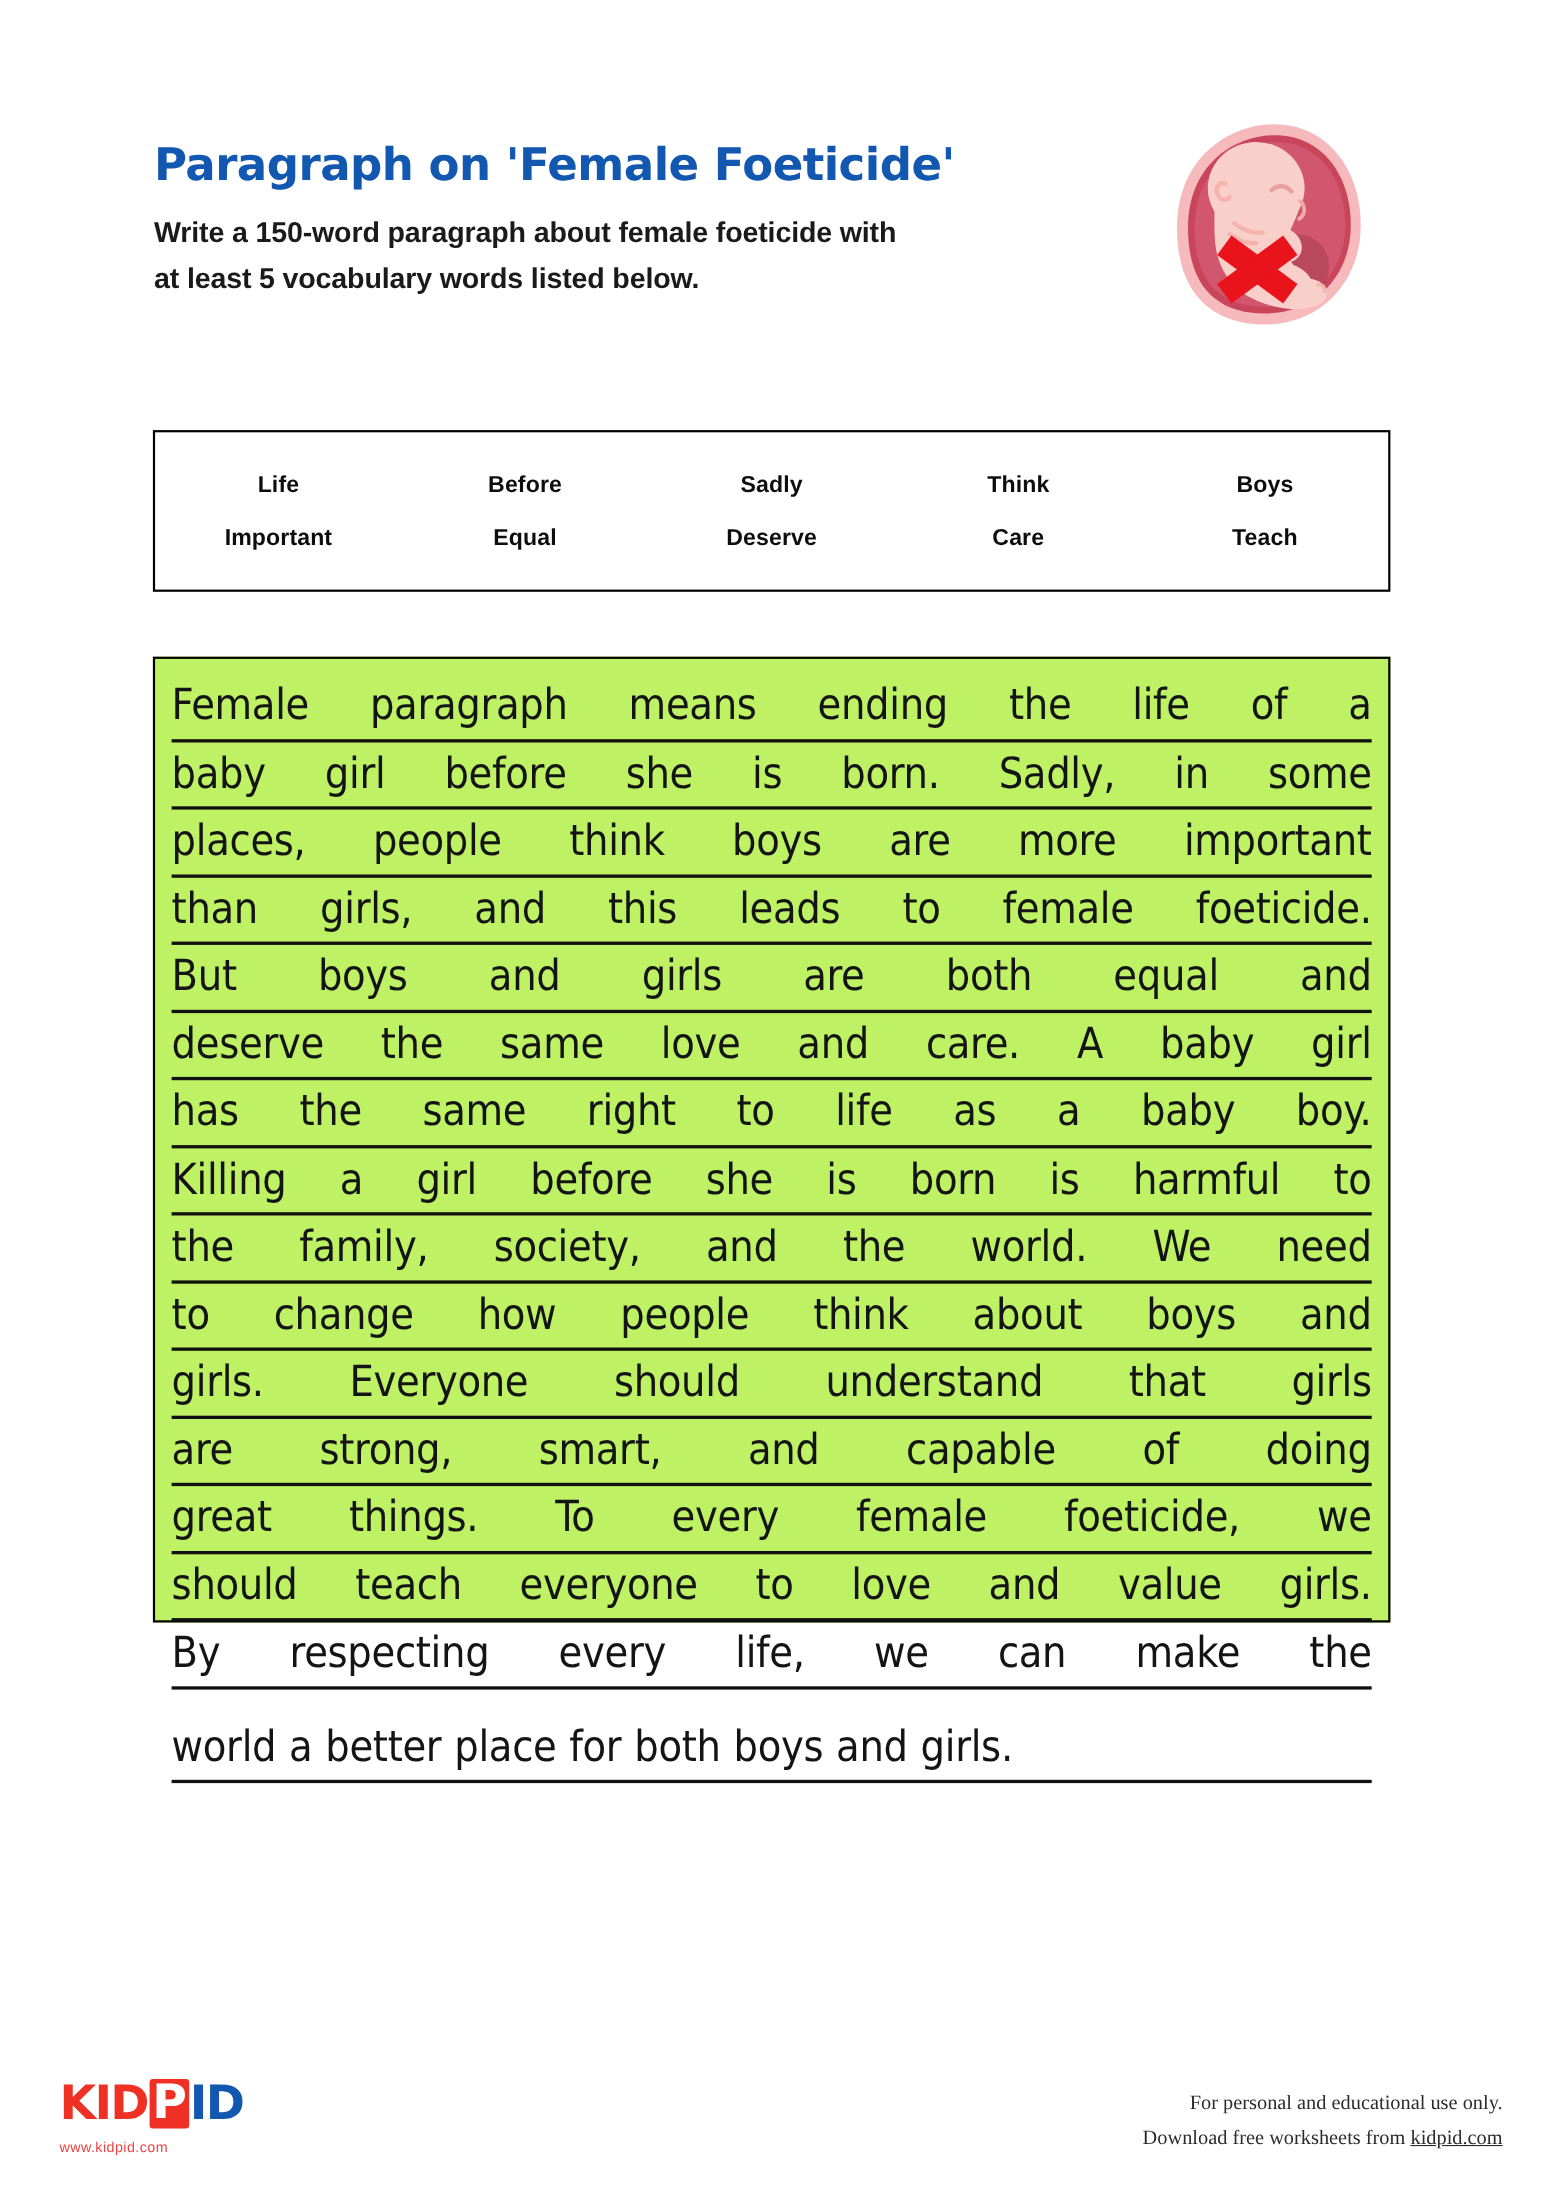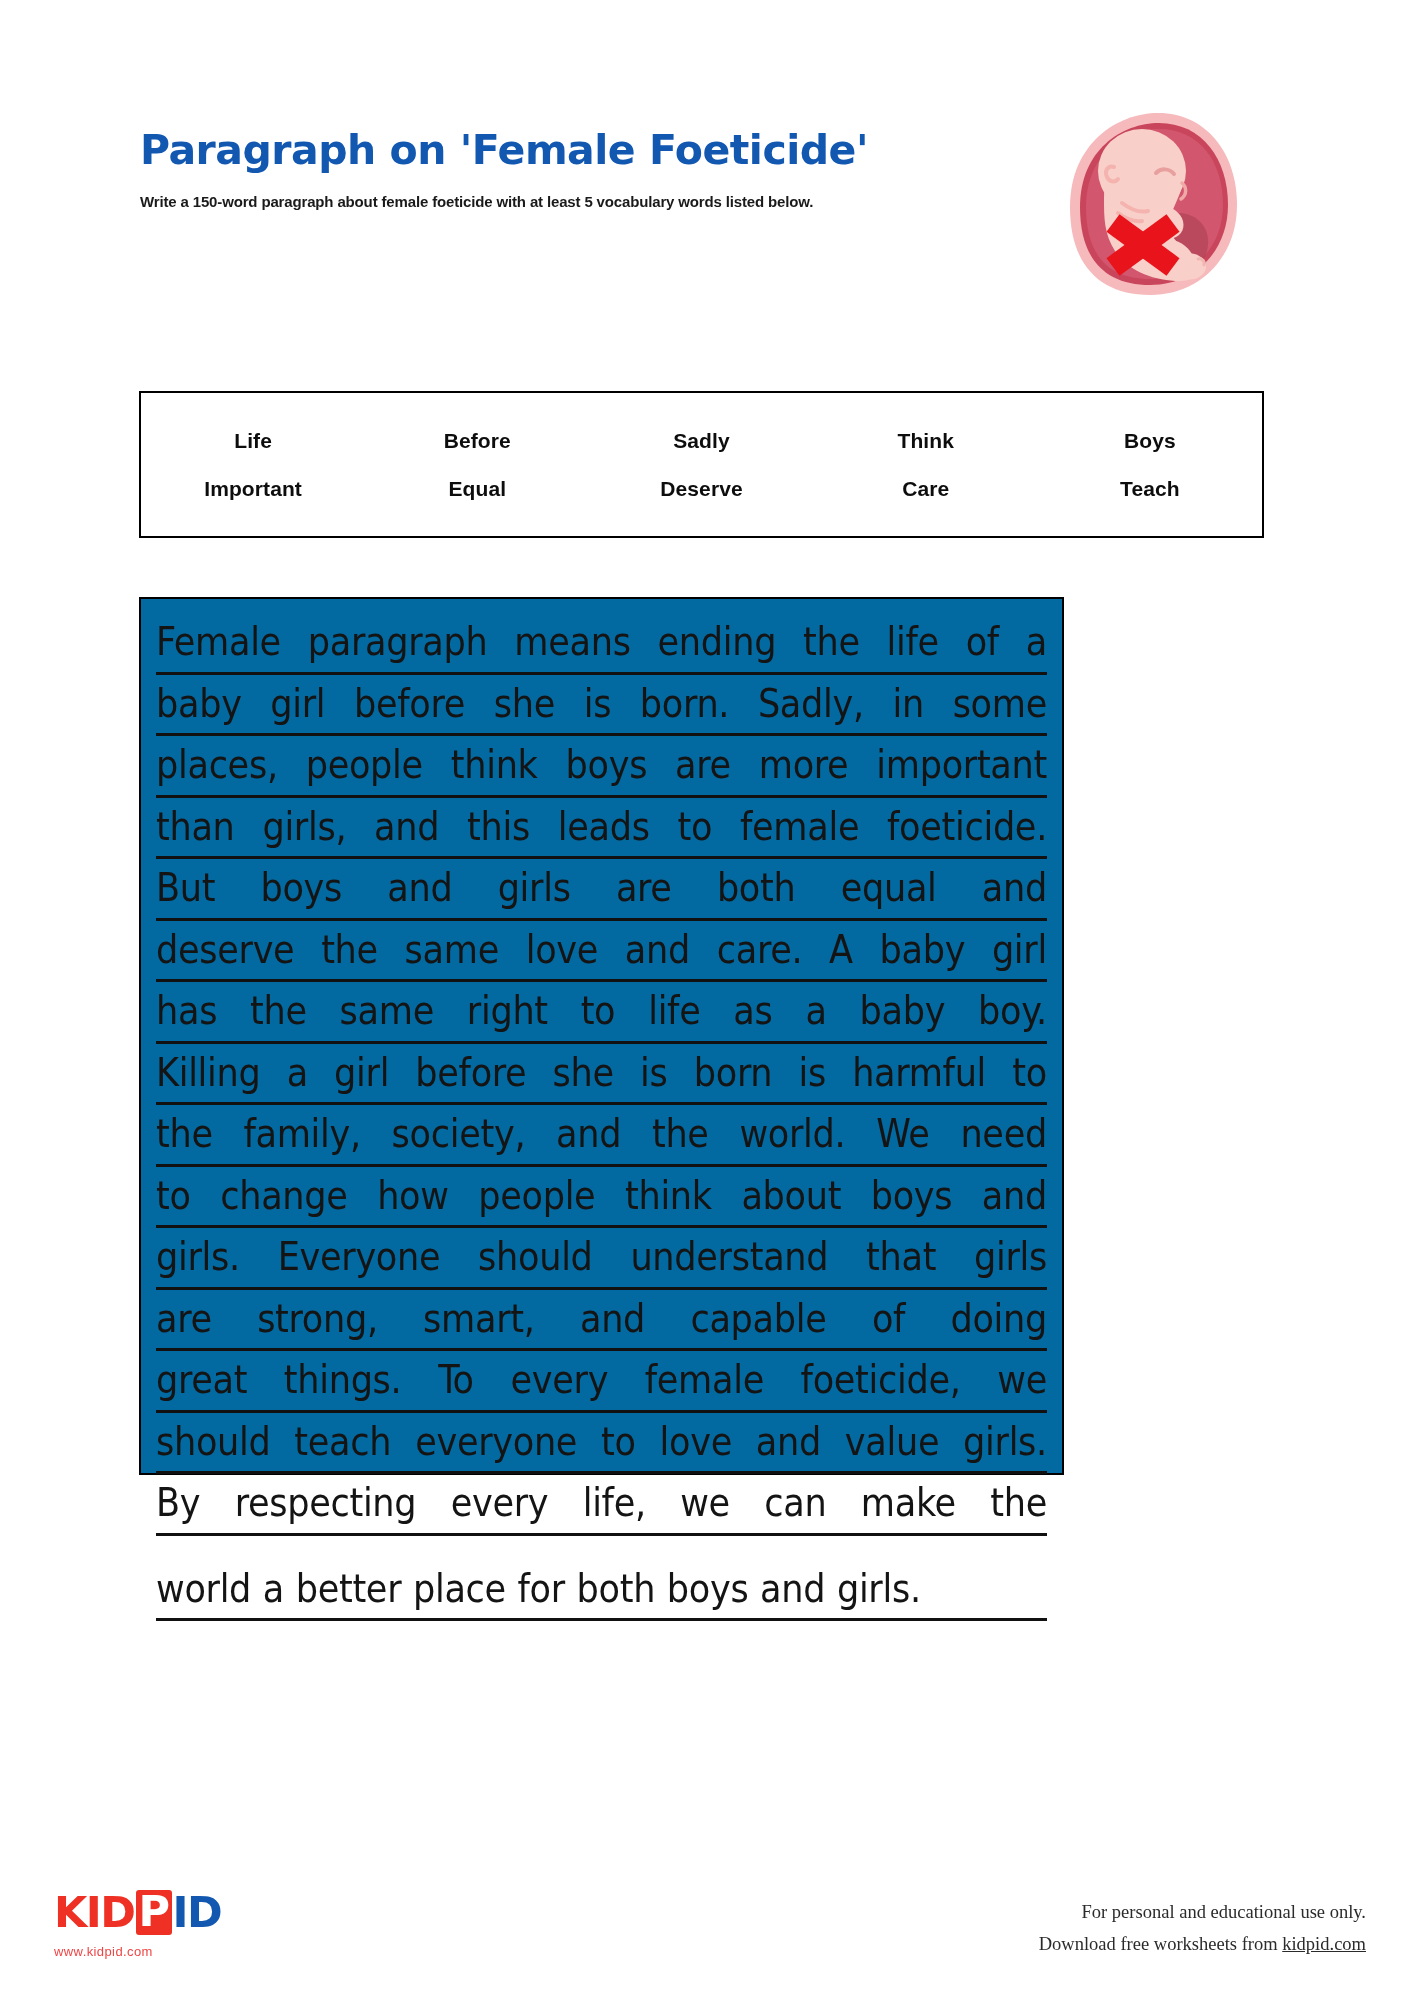--- a/index.html
+++ b/index.html
@@ -34,21 +34,21 @@
     font-weight: bold;
     color: #1257b0;
     letter-spacing: -0.5px;
     line-height: 1.1;
     white-space: nowrap;
   }
 
   .worksheet-subtitle {
     margin-top: 17px;
     font-family: "Liberation Sans", sans-serif;
-    font-size: 15px;
+    font-size: 26px;
     font-weight: bold;
     color: #1a1a1a;
     line-height: 1.62;
     letter-spacing: -0.15px;
     max-width: 690px;
   }
 
   
   .fetus-illustration {
     position: absolute;
@@ -87,24 +87,24 @@
     font-weight: bold;
     color: #0d0d0d;
     letter-spacing: 0.1px;
   }
 
   
   .answer-box {
     position: absolute;
     left: 139px;
     top: 597px;
-    width: 925px;
+    width: 1125px;
     height: 878px;
     border: 2.5px solid #000000;
-    background: #0369a1;
+    background: #bef264;
     padding: 14px 15px 0 15px;
   }
 
   .answer-lines {
     display: flex;
     flex-direction: column;
   }
 
   .answer-line {
     height: 61.5px;

